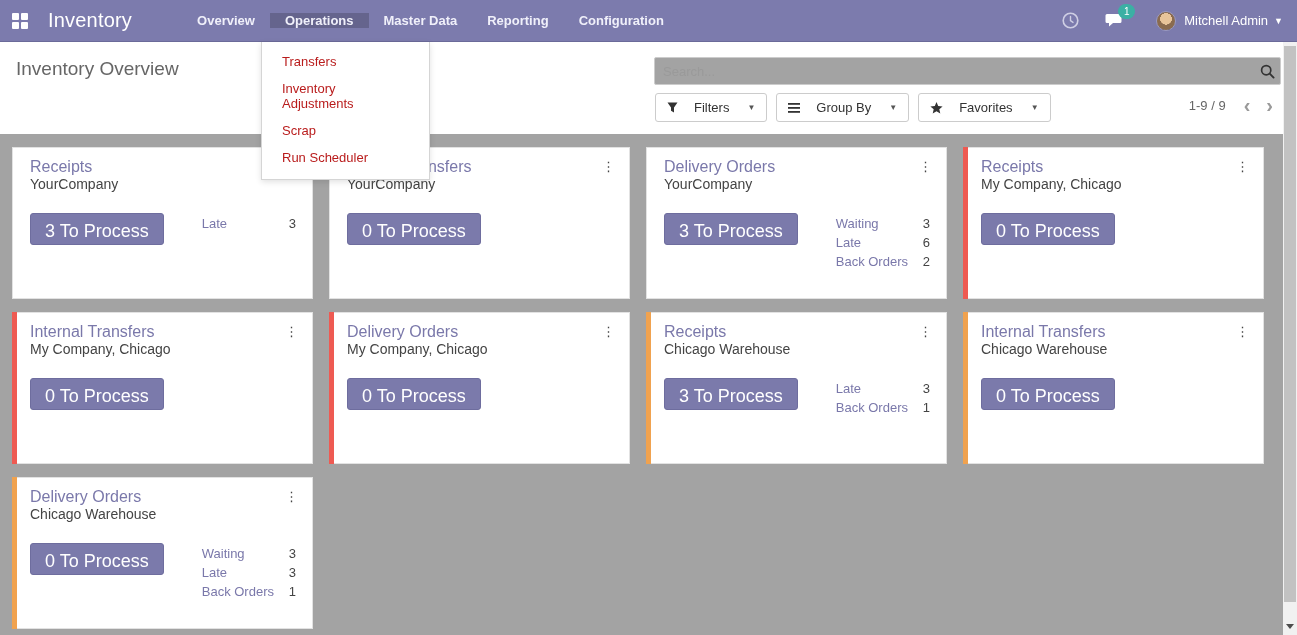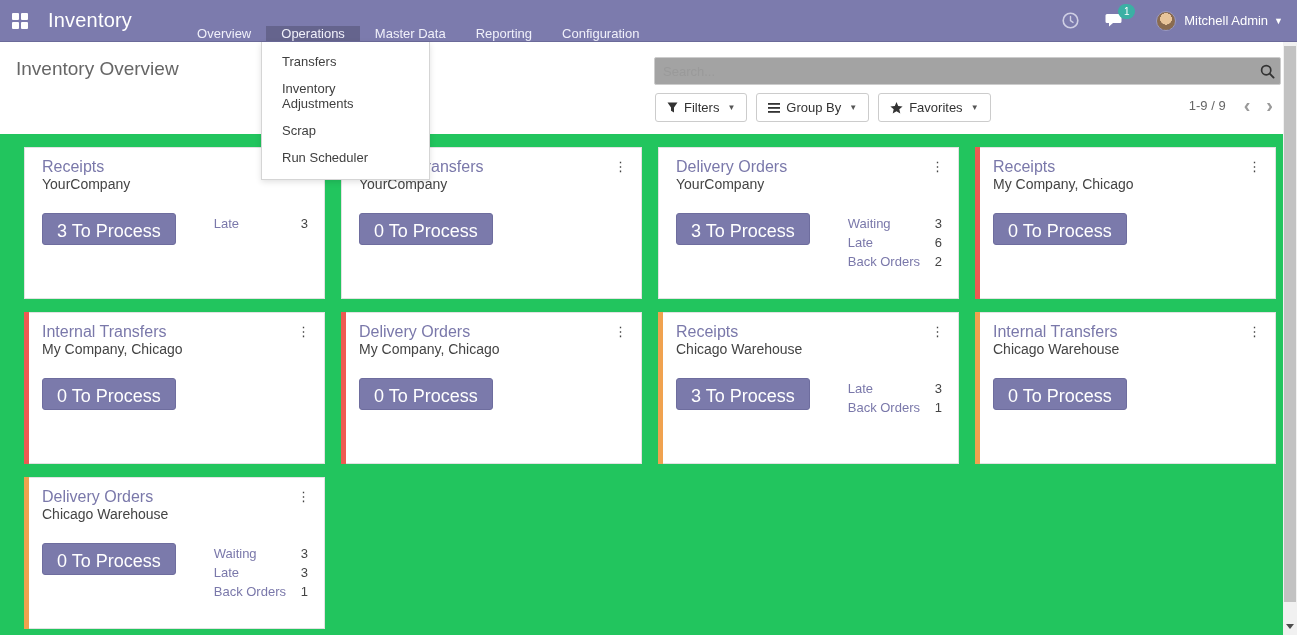--- a/index.html
+++ b/index.html
@@ -8,64 +8,64 @@
 
   
   .navbar { position:absolute; top:0; left:0; width:1297px; height:42px;
     background:#7c7bad; display:flex; align-items:stretch; z-index:20;
     border-bottom:1px solid #6b6a99; }
   .apps-toggle { width:40px; display:flex; align-items:center; justify-content:center; cursor:pointer; }
   .apps-grid { display:grid; grid-template-columns:7px 7px; grid-template-rows:7px 7px; gap:2px; }
   .apps-grid span { background:#fff; border-radius:1px; }
   .brand { color:#fff; font-size:20px; display:flex; align-items:center; padding:0 10px 0 8px;
     margin-right:40px; cursor:pointer; letter-spacing:0.2px; }
-  .nav-menu { display:flex; align-items:flex-end; }
+  .nav-menu { display:flex; align-items:center;font-weight:bold; }
   .nav-item { display:flex; align-items:center; padding:0 15px; color:#f0f0fa;
     font-size:13px; cursor:pointer; }
   .nav-item.active { background:#66659280; background:rgba(0,0,0,0.18); }
   .nav-right { margin-left:auto; display:flex; align-items:center; padding-right:14px; }
   .sys-icon { position:relative; margin-left:26px; cursor:pointer; display:flex; align-items:center; }
   .badge { position:absolute; top:-8px; left:13px; min-width:17px; height:15px;
     background:#3bb0a4; color:#fff; border-radius:8px; font-size:10px;
     display:flex; align-items:center; justify-content:center; padding:0 4px; }
   .user-block { display:flex; align-items:center; margin-left:30px; cursor:pointer; }
   .avatar { width:20px; height:20px; border-radius:50%; margin-right:8px;
     background:radial-gradient(circle at 50% 38%, #e8c49a 0 40%, #8a6b4f 41% 75%, #5f4a38 76%);
     border:1px solid #9a99c0; }
   .user-name { color:#fff; font-size:13px; }
   .caret { color:#fff; font-size:9px; margin-left:6px; }
 
   
   .dropdown { position:absolute; left:261px; top:42px; width:169px; background:#fff;
     border:1px solid #d5d5d5; border-top:none; box-shadow:0 2px 6px rgba(0,0,0,0.12);
     z-index:30; padding:6px 0 8px; }
-  .dropdown-item { font-size:13px; color:#404040; padding:6px 20px; cursor:pointer; }
+  .dropdown-item { font-size:13px; color:#b91c1c; padding:6px 20px; cursor:pointer; }
 
   
   .control-panel { position:absolute; top:42px; left:0; width:1297px; height:92px; background:#fff; }
   .page-title { position:absolute; left:16px; top:16px; font-size:19px; color:#666; }
   .search-box { position:absolute; right:16px; top:15px; width:627px; height:28px;
     border:1px solid #ccc; border-radius:2px; background:#a3a3a3; display:flex; align-items:center; }
   .search-box input { flex:1; border:none; outline:none; font-size:13px; color:#444;
     padding:0 8px; font-family:"Liberation Sans", sans-serif; background:transparent; }
   .search-box input::placeholder { color:#9a9a9a; }
   .search-mag { width:26px; display:flex; align-items:center; justify-content:center; cursor:pointer; }
   .cp-buttons { position:absolute; left:655px; top:51px; display:flex; }
-  .cp-btn { display:inline-flex; align-items:center; gap:6px; height:29px; padding:0 11px;
+  .cp-btn { display:inline-flex; align-items:center; gap:16px; height:29px; padding:0 11px;
     background:#fff; border:1px solid #ccc; border-radius:3px; margin-right:9px;
     font-size:13px; color:#333; cursor:pointer; }
   .cp-btn .dd { font-size:8px; color:#555; margin-left:2px; }
   .pager { position:absolute; right:16px; top:53px; display:flex; align-items:center; color:#666; font-size:13px; }
   .pager-chevron { font-size:20px; color:#9a9a9a; cursor:pointer; line-height:1;
     padding:0 8px; font-weight:bold; }
   .pager-value { margin-right:10px; }
 
   
   .kanban { position:absolute; top:134px; left:0; width:1283px; height:501px;
-    background:#22c55e; padding:13px 0 0 24px; }
+    background:#a3a3a3; padding:13px 0 0 12px; }
   .kanban-grid { display:grid; grid-template-columns:repeat(4,301px); grid-auto-rows:152px;
     column-gap:16px; row-gap:13px; }
   .card { position:relative; background:#fff; border:1px solid #e2e2e2; padding:10px 16px 10px 17px; }
   .stripe { position:absolute; left:-1px; top:-1px; bottom:-1px; width:5px; }
   .stripe.red { background:#ee5a52; }
   .stripe.orange { background:#f0a24f; }
   .card-title { font-size:16px; color:#7a78aa; cursor:pointer; display:inline-block; }
   .kebab { position:absolute; top:12px; right:14px; color:#444; font-size:13px;
     cursor:pointer; line-height:1; letter-spacing:0; }
   .card-company { font-size:14px; color:#444; margin-top:0; }

